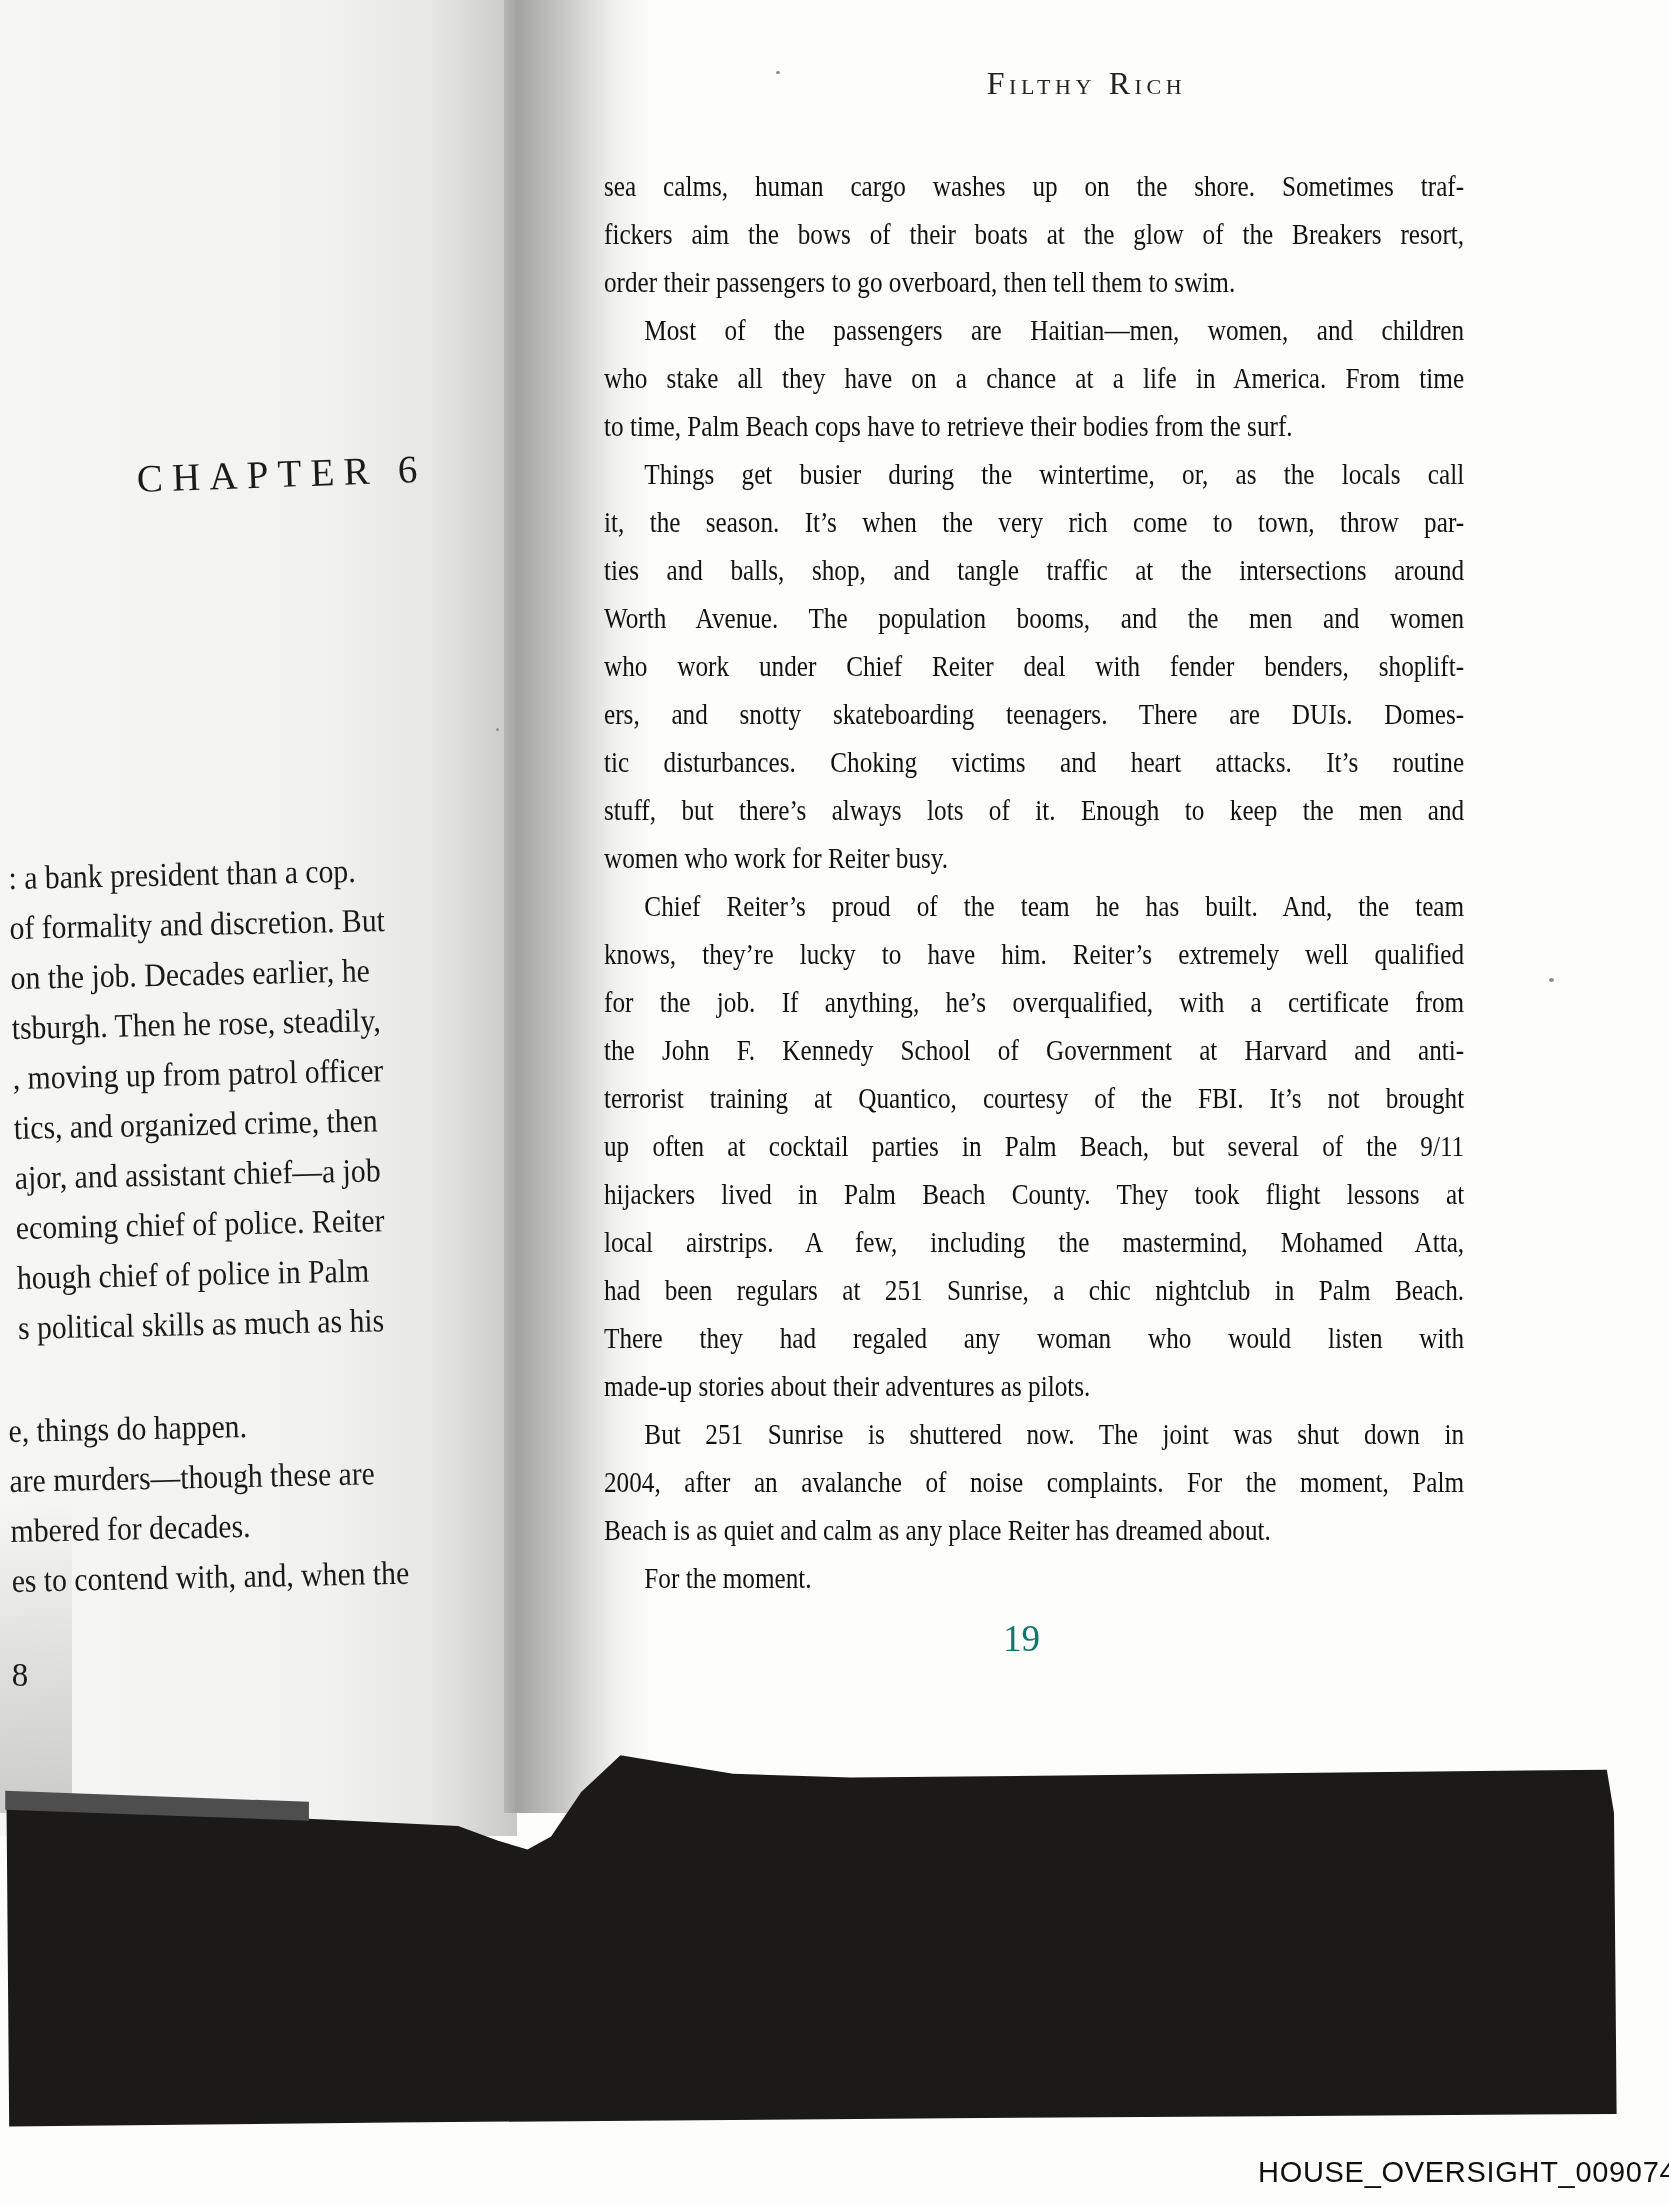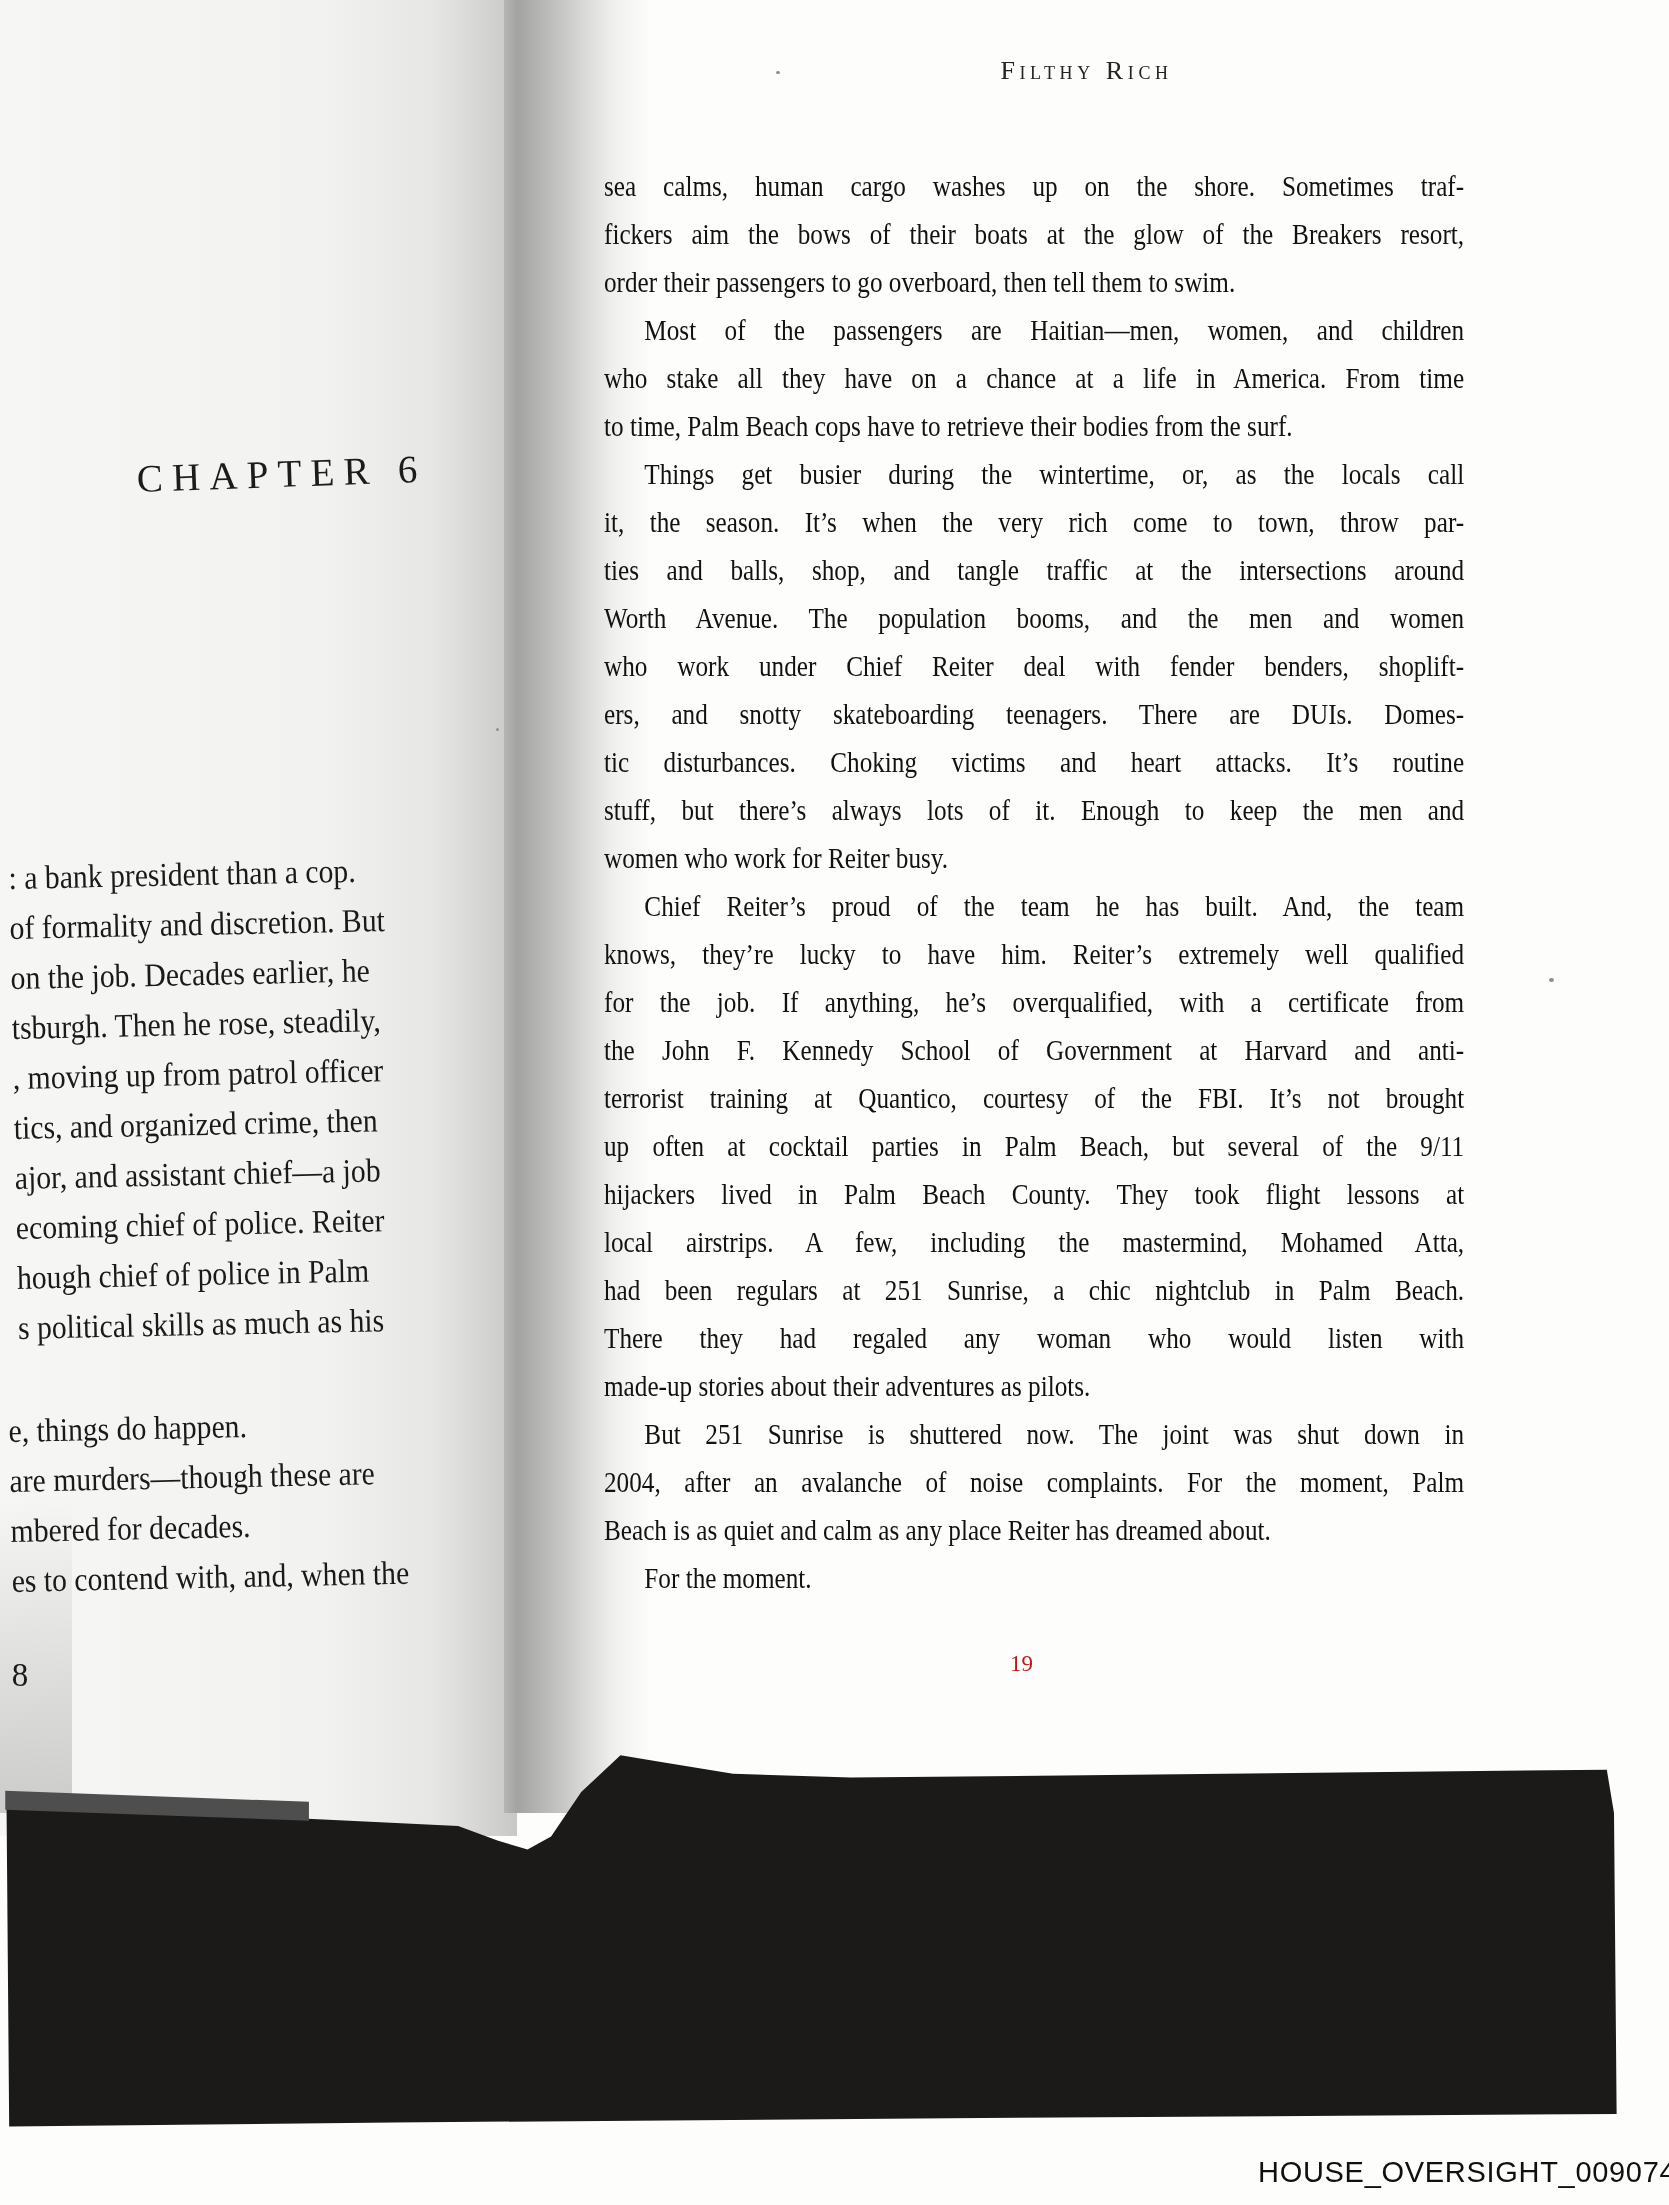--- a/index.html
+++ b/index.html
@@ -31,32 +31,32 @@
   .lp-block{position:absolute;left:7.9px;color:#1a1a1a;transform:rotate(-1.2deg);transform-origin:0 0;}
   .lp-upper{top:853px;}
   .lp-lower{top:1406px;}
   .lp-block .ln{
     height:50px;line-height:50px;font-size:33px;white-space:nowrap;
     transform:scaleX(.9);transform-origin:0 50%;
   }
   .lp-pagenum{position:absolute;left:11.8px;top:1657px;font-size:33px;color:#1a1a1a;}
   
   .rp-header{
-    position:absolute;left:759px;top:56px;width:655px;text-align:center;
-    font-variant:small-caps;font-size:26px;letter-spacing:4.6px;color:#242424;
+    position:absolute;left:759px;top:65px;width:655px;text-align:center;
+    font-variant:small-caps;font-size:32px;letter-spacing:4.6px;color:#242424;
   }
   .rp-text{position:absolute;left:604px;top:162px;width:1024px;color:#121212;}
   .rl{
     width:1024px;height:48px;line-height:48px;font-size:30px;
     text-align:justify;text-align-last:justify;
     transform:scaleX(.84);transform-origin:0 0;
   }
   .rl.indent{text-indent:48px;}
   .rl.pend{text-align-last:left;}
-  .rp-pagenum{position:absolute;left:982px;top:1651px;width:79px;text-align:center;font-size:23px;color:#b91c1c;}
+  .rp-pagenum{position:absolute;left:982px;top:1617px;width:79px;text-align:center;font-size:37px;color:#0f766e;}
   
   .redaction{position:absolute;left:0;top:0;}
   
   .watermark{
     position:absolute;left:1258px;top:2156px;
     font-family:"Liberation Sans", sans-serif;font-size:29px;color:#101010;letter-spacing:0.7px;
     white-space:nowrap;
   }
   .speck{position:absolute;background:#90908e;border-radius:50%;}
 </style>

